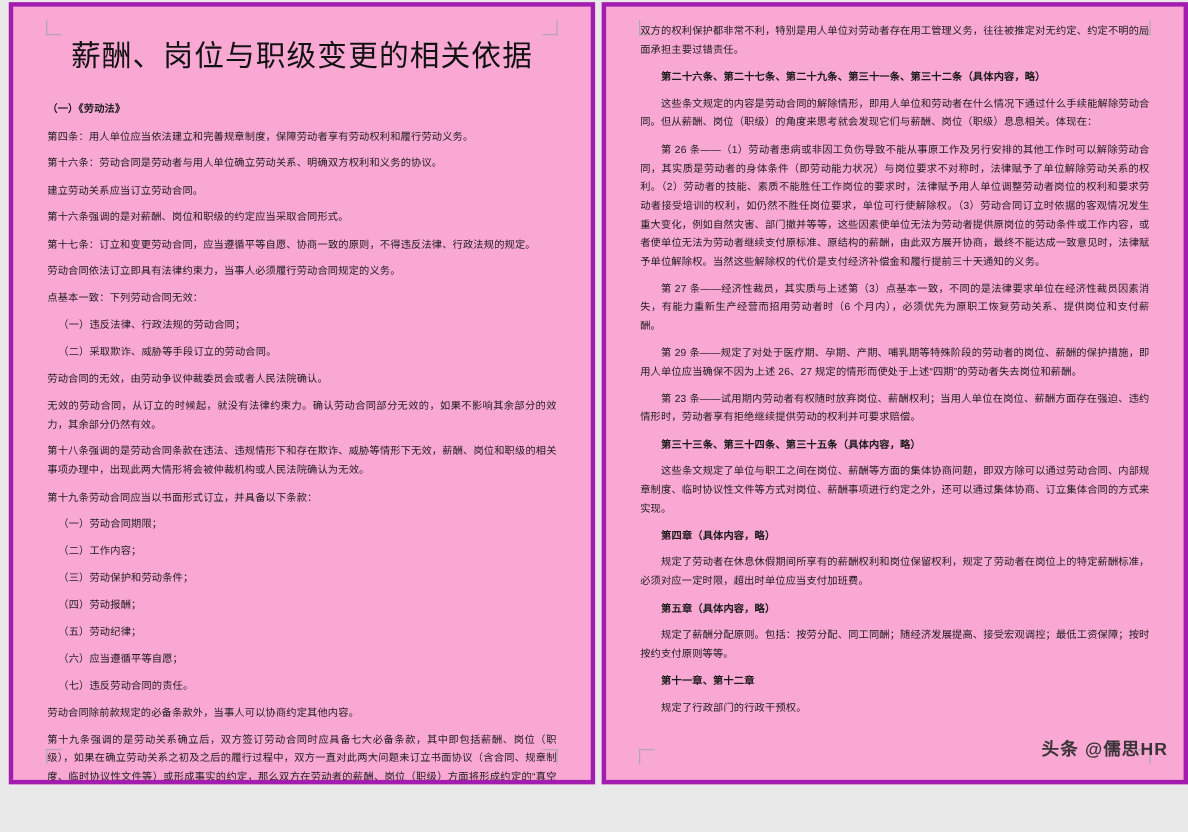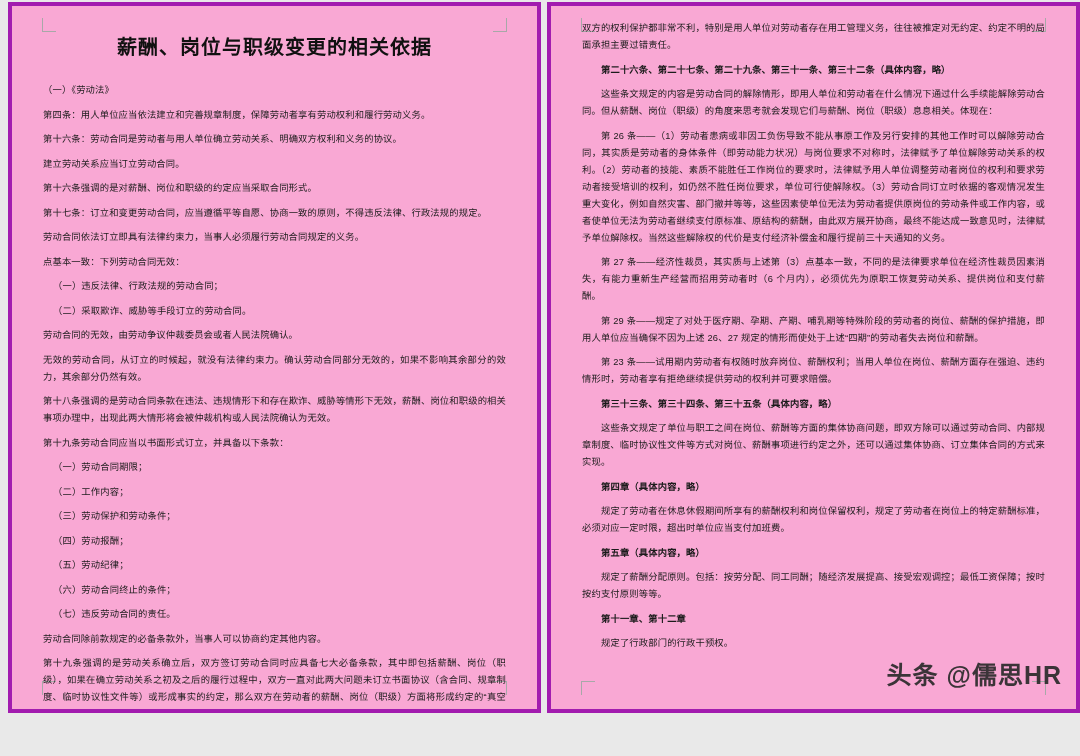--- a/index.html
+++ b/index.html
@@ -64,52 +64,52 @@
   .page-body {
     position: absolute;
     left: 31px;
     right: 31px;
     top: 14px;
     bottom: 14px;
   }
 
   .doc-title {
     text-align: center;
-    font-size: 20px;
-    font-weight: bold;
+    font-size: 27px;
+    font-weight: normal;
     color: #111;
     letter-spacing: 1px;
     margin: 14px 0 22px 0;
     line-height: 1.3;
     font-family: "Liberation Serif", "DejaVu Serif", serif;
   }
 
   p {
     margin: 0 0 7.5px 0;
     font-size: 9.3px;
     line-height: 17px;
     color: #1b1b1b;
     text-align: justify;
     text-justify: inter-ideograph;
     letter-spacing: 0.15px;
     font-family: "Liberation Sans", "DejaVu Sans", sans-serif;
   }
 
   p.indent { text-indent: 19px; }
   p.indent-sm { text-indent: 10px; }
-  p.bold { font-weight: normal; }
+  p.bold { font-weight: bold; }
   p.heading { font-weight: bold; text-indent: 19px; }
   p.lead-bold { text-indent: 0; }
   p.lead-bold b { font-weight: normal; }
 
   .watermark {
     position: absolute;
     right: 14px;
     bottom: 18px;
-    font-size: 25px;
+    font-size: 16px;
     font-weight: bold;
     color: #2b2b2b;
     letter-spacing: 1px;
     white-space: nowrap;
     font-family: "Liberation Sans", "DejaVu Sans", sans-serif;
     opacity: 0.92;
     pointer-events: none;
   }
 </style>
 </head>
@@ -153,21 +153,21 @@
 
       <p>第十八条强调的是劳动合同条款在违法、违规情形下和存在欺诈、威胁等情形下无效，薪酬、岗位和职级的相关事项办理中，出现此两大情形将会被仲裁机构或人民法院确认为无效。</p>
 
       <p class="lead-bold"><b>第十九条</b><span>劳动合同应当以书面形式订立，并具备以下条款：</span></p>
 
       <p class="indent-sm">（一）劳动合同期限；</p>
       <p class="indent-sm">（二）工作内容；</p>
       <p class="indent-sm">（三）劳动保护和劳动条件；</p>
       <p class="indent-sm">（四）劳动报酬；</p>
       <p class="indent-sm">（五）劳动纪律；</p>
-      <p class="indent-sm">（六）劳动合同终止的条件；</p>
+      <p class="indent-sm">（六）应当遵循平等自愿；</p>
       <p class="indent-sm">（七）违反劳动合同的责任。</p>
 
       <p>劳动合同除前款规定的必备条款外，当事人可以协商约定其他内容。</p>
 
       <p>第十九条强调的是劳动关系确立后，双方签订劳动合同时应具备七大必备条款，其中即包括薪酬、岗位（职级），如果在确立劳动关系之初及之后的履行过程中，双方一直对此两大问题未订立书面协议（含合同、规章制度、临时协议性文件等）或形成事实的约定，那么双方在劳动者的薪酬、岗位（职级）方面将形成约定的“真空地带”，对</p>
     </div>
   </div>
 
   <div class="page page-right">
     <span class="corner tl"></span>

